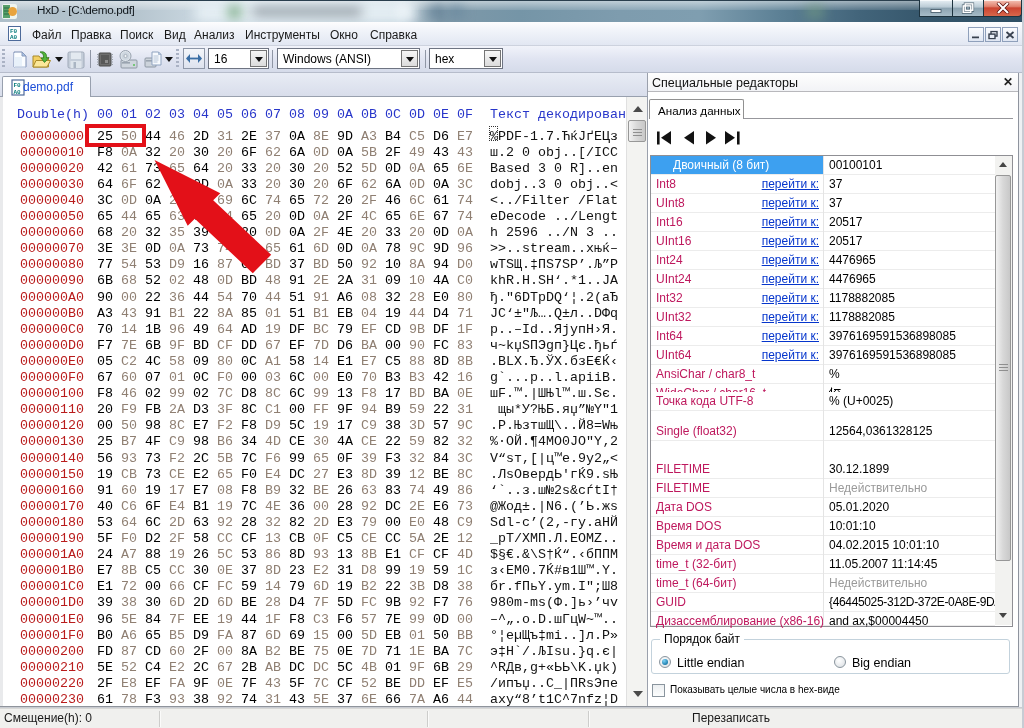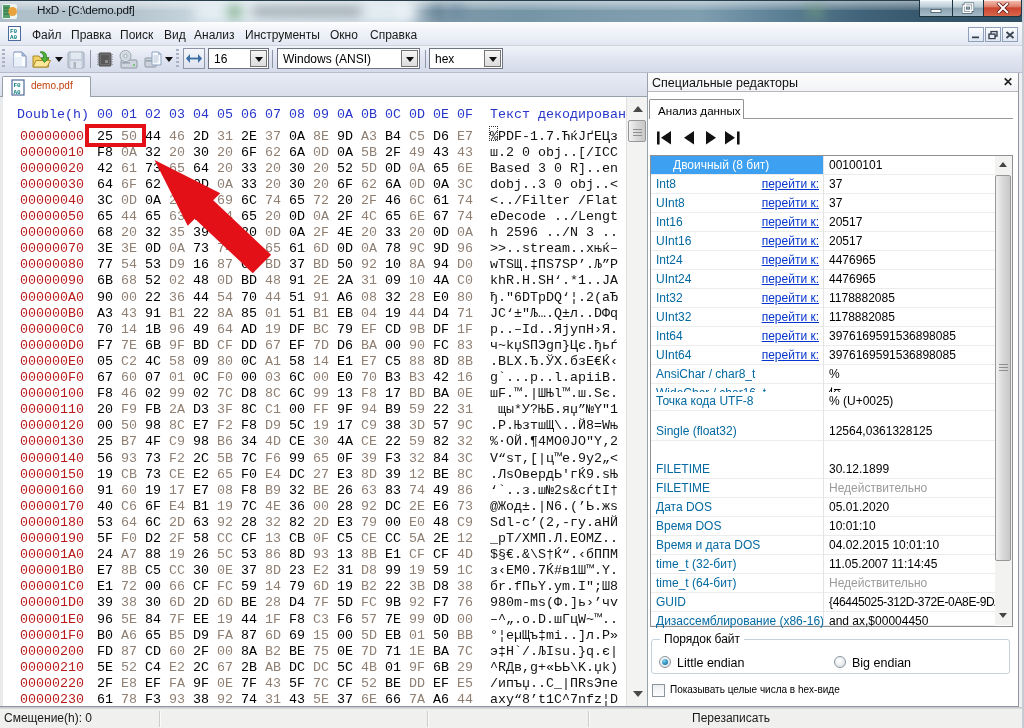--- a/index.html
+++ b/index.html
@@ -28,21 +28,21 @@
 .tsep{position:absolute;top:4px;width:1px;height:18px;background:#8f96a5}
 .tbtn{position:absolute}
 .combo{position:absolute;top:2px;height:21px;background:#fff;border:1px solid #6e7482;font-size:12px;color:#000}
 .combo .ct{position:absolute;left:5px;top:3px}
 .cbtn{position:absolute;right:1px;top:1px;width:17px;height:17px;background:linear-gradient(180deg,#f6f6f6,#dcdcdc);border:1px solid #747474}
 .cbtn:after{content:"";position:absolute;left:4px;top:6px;border:4px solid transparent;border-top:5px solid #111}
 
 #tabbar{left:0;top:73px;width:647px;height:25px;background:linear-gradient(180deg,#e8ecf5,#d7dcea)}
 #tabline{left:0;top:96px;width:647px;height:1px;background:#98a0ae}
 #tab1{left:2px;top:76px;width:89px;height:22px;background:#fff;border:1px solid #98a0ae;border-bottom:none;border-radius:2px 2px 0 0}
-#tab1 span{position:absolute;left:28px;top:3px;font-size:10px;color:#c2410c}
+#tab1 span{position:absolute;left:20px;top:3px;font-size:12px;color:#1d4ed8}
 
 #hexpane{left:0;top:97px;width:626px;height:610px;background:#fff;overflow:hidden}
 .mono{font-family:"Liberation Mono",monospace;font-size:13.3333px;line-height:16.1px;white-space:pre}
 #hexhead{position:absolute;left:0;top:10px;color:#2836ca}
 #hexhead .off{position:absolute;left:17px}
 #hexhead .cols{position:absolute;left:97px}
 #hexhead .tcol{position:absolute;left:490px}
 .hr{position:absolute;left:0;height:16.1px}
 .hr .off{position:absolute;left:20px;color:#b91c1c}
 .hr .hx{position:absolute;left:97px;width:384px}
@@ -65,21 +65,21 @@
 #atab span{position:absolute;left:8px;top:4px;font-size:11.6px;color:#000;white-space:nowrap}
 #paneline{left:744px;top:118px;width:269px;height:1px;background:#97979c}
 #rpright{left:1018px;top:73px;width:1px;height:634px;background:#8f949e}
 #rpgut{left:1019px;top:73px;width:3px;height:634px;background:#eef0f3}
 #win-redge{left:1022px;top:0px;width:2px;height:728px;background:#c7ccd4}
 
 .nav{position:absolute}
 
 #dtable{left:650px;top:155px;width:363px;height:472px;border:1px solid #8f8f94;background:#fff}
 .trow{position:absolute;left:0;width:344px;border-bottom:1px solid #ececec;background:#fff}
-.tlab{position:absolute;left:5px;top:2px;font-size:12px;color:#0369a1;white-space:nowrap}
+.tlab{position:absolute;left:5px;top:2px;font-size:12px;color:#be185d;white-space:nowrap}
 .tlab.sel{left:0;top:0;width:173px;height:100%;background:#3da0f0;color:#fff;padding:2px 0 0 22px}
 .tlink{position:absolute;right:176px;top:2px;font-size:12px;color:#0535cc;text-decoration:underline}
 .tval{position:absolute;left:178px;top:2px;font-size:12px;color:#000;white-space:nowrap}
 .tval.gray{color:#9a9a9a}
 #tdivider{position:absolute;left:172px;top:0;width:1px;height:469px;background:#e4e4e4}
 #tsb{position:absolute;left:344px;top:0;width:17px;height:469px;background:#f2f2f0}
 
 #gbox{left:651px;top:639px;width:359px;height:35px;border:1px solid #c3d2dc;border-radius:3px}
 #gboxlab{left:660px;top:632px;font-size:12px;color:#000;background:#fff;padding:0 4px}
 .radio{position:absolute;width:12px;height:12px;border-radius:50%;border:1px solid #8a959e;background:radial-gradient(circle at 40% 35%,#fff,#d8dde1)}

